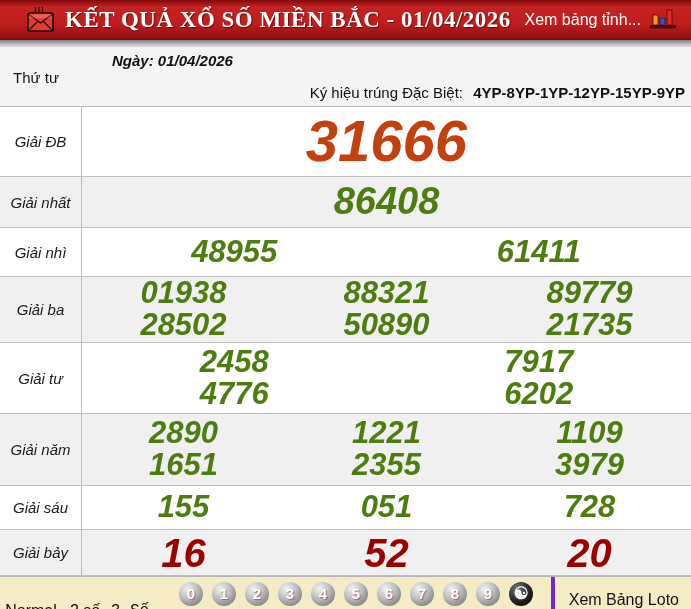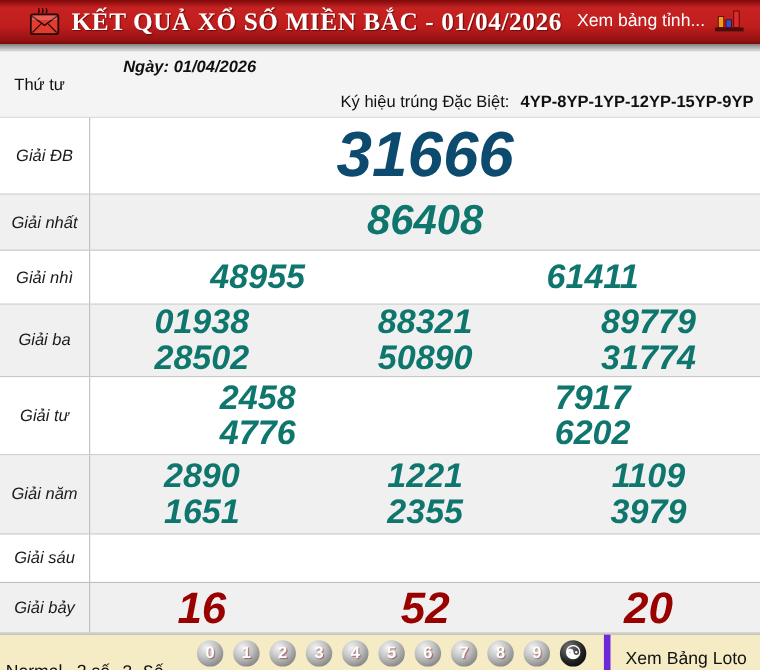--- a/index.html
+++ b/index.html
@@ -36,24 +36,24 @@
   .table{border-top:1px solid #bdbdbd;}
   .row{display:flex;box-sizing:border-box;border-bottom:1px solid #bdbdbd;background:#fff;font-style:italic;}
   .row.alt{background:#f0f0f0;}
   .label-cell{
     width:82px;box-sizing:border-box;border-right:1px solid #bdbdbd;
     display:flex;align-items:center;justify-content:center;
     font-size:15px;color:#1a1a1a;flex:none;
   }
   .vals{flex:1;display:flex;flex-direction:column;justify-content:center;}
   .line{display:flex;}
-  .num{flex:1;text-align:center;font-weight:bold;color:#0f766e;line-height:1.05;}
+  .num{flex:1;text-align:center;font-weight:bold;color:#4d7c0f;line-height:1.05;}
   .r0{height:70px}.r1{height:51px}.r2{height:49px}.r3{height:66px}
   .r4{height:71px}.r5{height:72px}.r6{height:44px}.r7{height:46px}
-  .r0 .num{font-size:58px;color:#0c4a6e;}
+  .r0 .num{font-size:58px;color:#c2410c;}
   .r1 .num{font-size:38px;}
   .r2 .num,.r3 .num,.r4 .num,.r5 .num,.r6 .num{font-size:31px;}
   .r3 .line,.r4 .line,.r5 .line{height:32px;align-items:center;}
   .r7 .num{font-size:40px;color:#990000;}
 
   
   .footer{
     height:34px;box-sizing:border-box;background:#f5ecc6;border-top:1px solid #b5b5b5;
     display:flex;align-items:stretch;font-size:16px;color:#111;
   }
@@ -66,21 +66,21 @@
     width:24px;height:24px;border-radius:50%;flex:none;margin-right:9px;
     background:radial-gradient(circle at 35% 28%, #f2f2f2, #c2c2c2 40%, #909090 72%, #6f6f6f 100%);
     color:#fff;font-weight:bold;font-size:15px;
     display:flex;align-items:center;justify-content:center;cursor:pointer;
     text-shadow:1px 1px 1px rgba(140,30,30,.55);
   }
   .ball.yy{
     background:radial-gradient(circle at 35% 28%, #777, #222 55%, #000 100%);
     font-size:17px;text-shadow:none;
   }
-  .loto{display:flex;align-items:center;border-left:6px solid #6d28d9;padding:12px 12px 0 14px;cursor:pointer;white-space:nowrap;justify-content:center;}
+  .loto{display:flex;align-items:center;border-left:4px solid #6d28d9;padding:12px 12px 0 14px;cursor:pointer;white-space:nowrap;justify-content:center;}
 </style>
 </head>
 <body>
 
 <div class="page">
 
   <div class="header">
     <span class="env">
       <svg width="28" height="26" viewBox="0 0 28 26">
         <path d="M8 5 q1.2 -2.5 0 -5 M11.5 5 q1.2 -2.5 0 -5 M15 5 q1.2 -2.5 0 -5" stroke="#2d0808" stroke-width="1.2" fill="none"></path>
@@ -145,21 +145,21 @@
         <div class="label-cell">Giải ba</div>
         <div class="vals">
           <div class="line">
             <div class="num">01938</div>
             <div class="num">88321</div>
             <div class="num">89779</div>
           </div>
           <div class="line">
             <div class="num">28502</div>
             <div class="num">50890</div>
-            <div class="num">31774</div>
+            <div class="num">21735</div>
           </div>
         </div>
       </div>
       <div class="row r4">
         <div class="label-cell">Giải tư</div>
         <div class="vals">
           <div class="line">
             <div class="num">2458</div>
             <div class="num">7917</div>
           </div>
@@ -179,20 +179,27 @@
           </div>
           <div class="line">
             <div class="num">1651</div>
             <div class="num">2355</div>
             <div class="num">3979</div>
           </div>
         </div>
       </div>
       <div class="row r6">
         <div class="label-cell">Giải sáu</div>
+        <div class="vals">
+          <div class="line">
+            <div class="num">155</div>
+            <div class="num">051</div>
+            <div class="num">728</div>
+          </div>
+        </div>
       </div>
       <div class="row r7 alt">
         <div class="label-cell">Giải bảy</div>
         <div class="vals">
           <div class="line">
             <div class="num">16</div>
             <div class="num">52</div>
             <div class="num">20</div>
           </div>
         </div>

